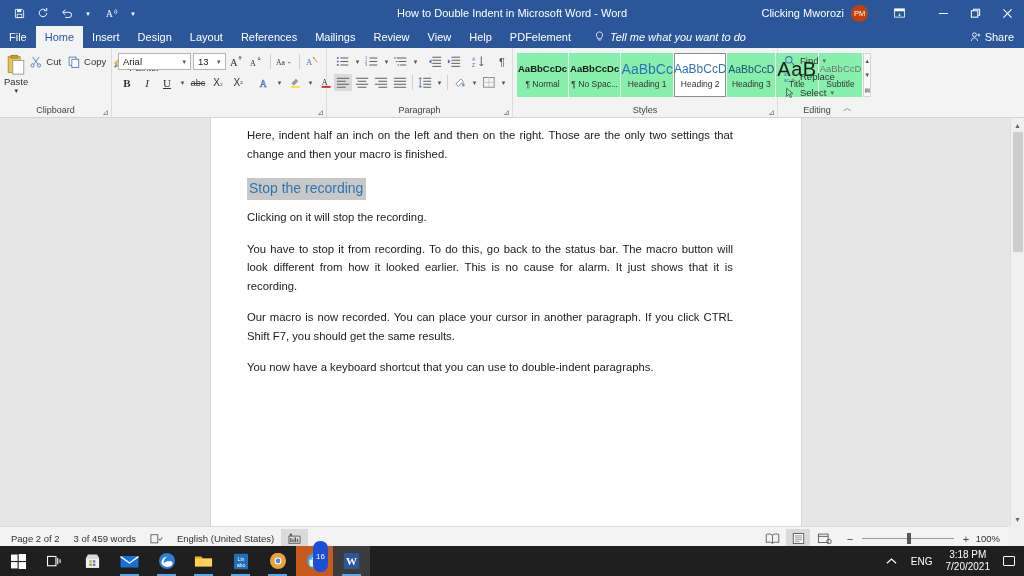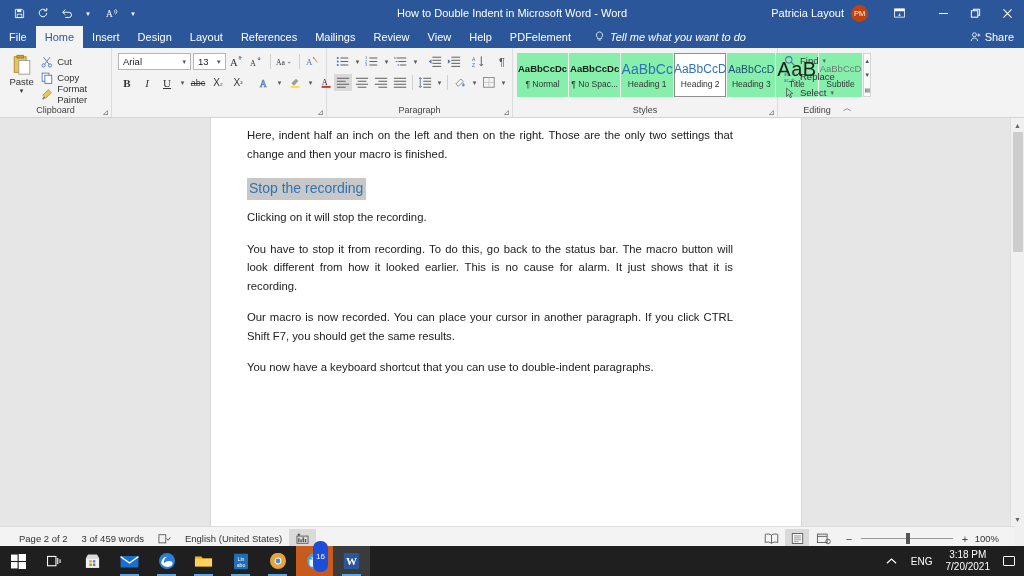--- a/index.html
+++ b/index.html
@@ -85,21 +85,21 @@
   
   .clip { width: 112px; }
   .clip-body { display: flex; padding-top: 2px; }
   .paste {
     width: 44px; display: flex; flex-direction: column; align-items: center;
     font-size: 9.5px; color: #333; padding-top: 2px;
   }
   .paste-ico { font-size: 20px; line-height: 20px; color: #c8a415; }
   .paste-lbl { line-height: 11px; }
   .paste-car { font-size: 7px; line-height: 7px; }
-  .clip-list { display: flex; flex-direction: column; gap: 1px; padding-top: 2px; justify-content: center; }
+  .clip-list { display: flex; flex-direction: row; gap: 1px; padding-top: 2px; justify-content: center; }
   .clip-item {
     display: flex; align-items: center; gap: 4px; font-size: 9.5px;
     color: #333; height: 15px; padding: 0 4px 0 2px;
   }
 
   
   .fontg { width: 215px; }
   .font-row { display: flex; align-items: center; gap: 2px; padding: 3px 0 0 2px; }
   .combo {
     height: 17px; border: 1px solid #b5b5b5; background: #fff;
@@ -185,24 +185,24 @@
     height: 14px; display: flex; align-items: center; justify-content: center;
     font-size: 7px; color: #666;
   }
   .vs-thumb {
     position: absolute; top: 14px; left: 2px; width: 10px; height: 120px;
     background: #cdcdcd; border-radius: 1px;
   }
 
   
   .status {
-    position: absolute; left: 0; right: 9px; bottom: 26px; height: 24px;
+    position: absolute; left: 0; right: 16px; bottom: 26px; height: 24px;
     background: #f3f3f3; border-top: 1px solid #dcdcdc;
     display: flex; align-items: center; font-size: 9.5px; color: #333;
-    padding: 0 12px;
+    padding: 0 4px;
   }
   .st-item { padding: 0 7px; height: 20px; display: flex; align-items: center; gap: 4px; }
   .st-right { margin-left: auto; display: flex; align-items: center; gap: 2px; }
   .view-btn {
     width: 24px; height: 19px; display: flex; align-items: center;
     justify-content: center; font-size: 11px; color: #444;
   }
   .view-btn.on { background: #dadada; }
   .zoom-wrap { display: flex; align-items: center; gap: 6px; margin-left: 6px; }
   .zoom-minus, .zoom-plus { font-size: 11px; color: #444; width: 12px; text-align: center; }
@@ -270,21 +270,21 @@
       <div class="qat-btn">
         <svg width="13" height="12" viewBox="0 0 18 16">
             <text x="0" y="13" font-size="13" fill="#fff" font-family="Liberation Serif, serif">A</text>
             <path d="M11.5 4.2a3 3 0 0 1 0 4.2M13.3 2.6a5 5 0 0 1 0 7.2" fill="none" stroke="#fff" stroke-width="1"></path>
           </svg>
       </div>
       <div class="qat-btn qat-caret">▾</div>
     </div>
     <div class="title-center">How to Double Indent in Microsoft Word  -  Word</div>
     <div class="title-right">
-      <div class="acct-name">Patricia Layout</div>
+      <div class="acct-name">Clicking Mworozi</div>
       <div class="avatar">PM</div>
       <div class="ribbon-opt">
         <svg width="13" height="12" viewBox="0 0 16 16">
             <rect x="1.5" y="2.5" width="13" height="11" fill="none" stroke="#fff" stroke-width="1.1"></rect>
             <rect x="1.5" y="2.5" width="13" height="3.2" fill="#fff"></rect>
             <path d="M8 8.5v3.5M6.4 10.4 8 12l1.6-1.6" fill="none" stroke="#fff" stroke-width="1"></path>
           </svg>
       </div>
       <div class="wbtn">
         <svg width="11" height="11" viewBox="0 0 12 12">

